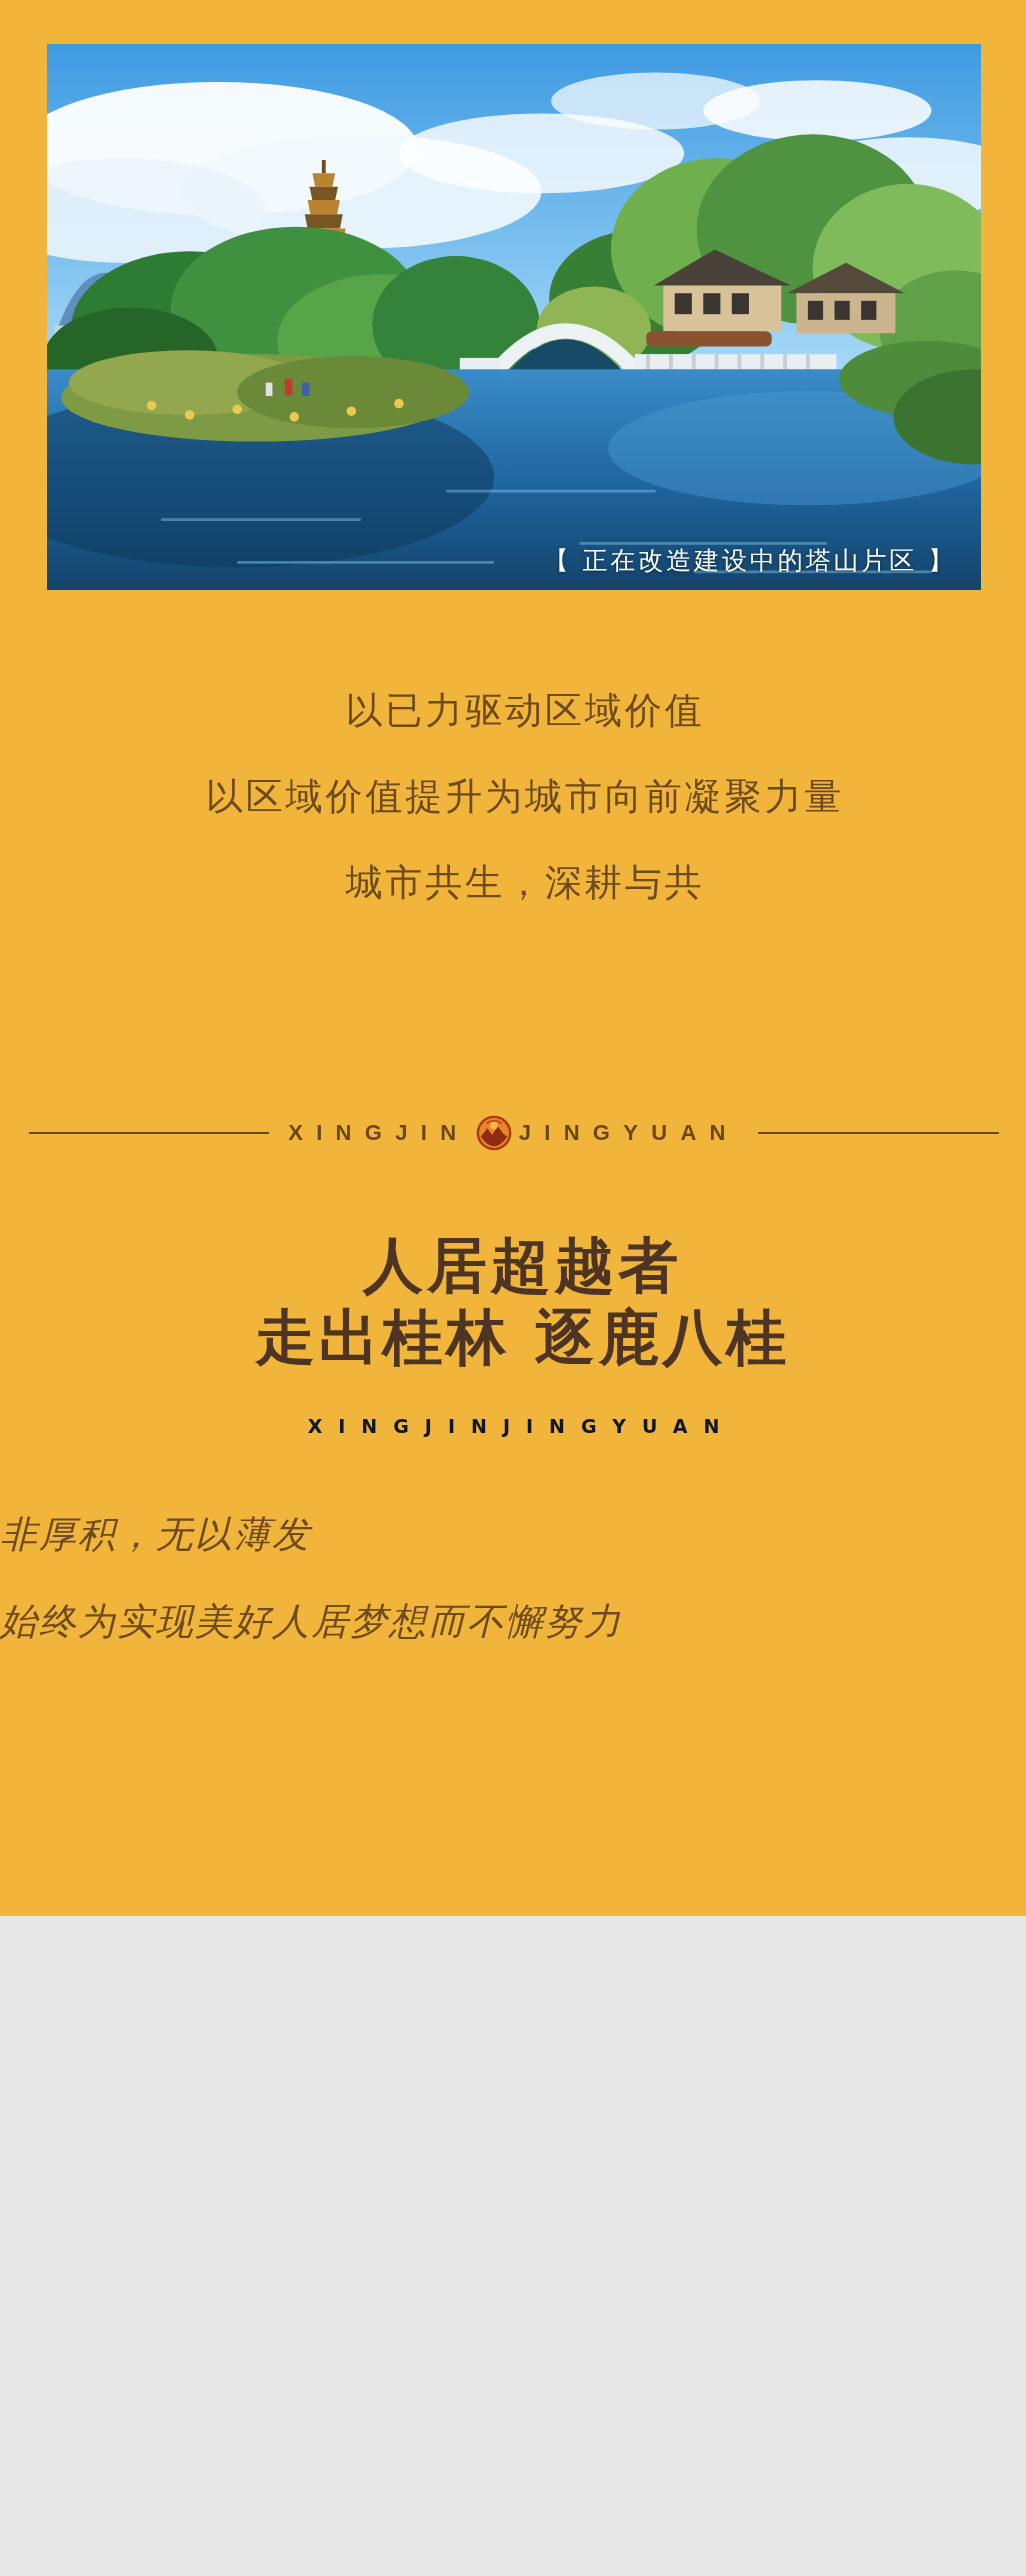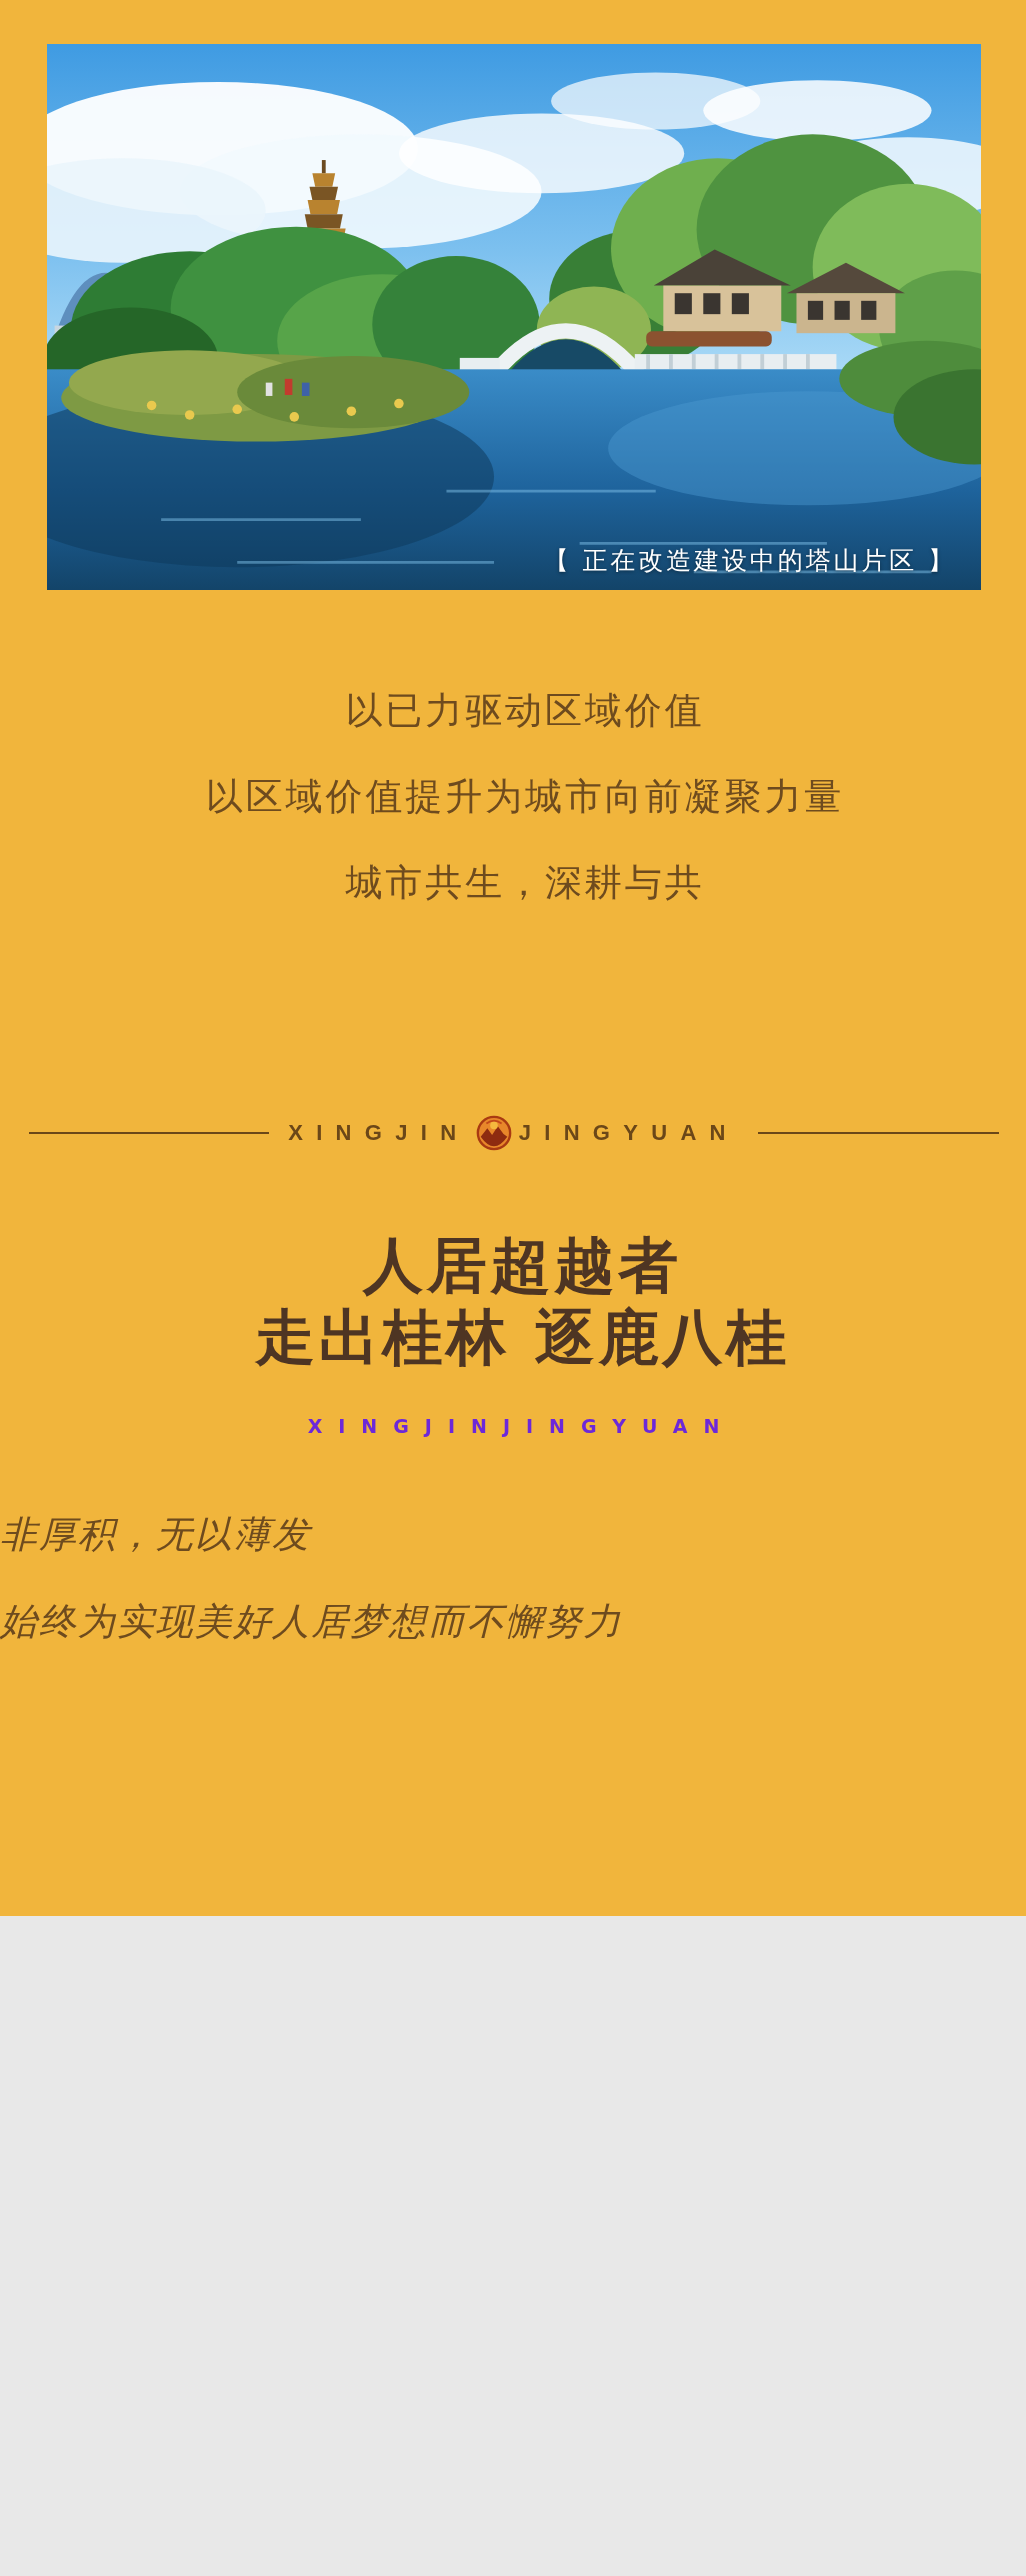--- a/index.html
+++ b/index.html
@@ -24,21 +24,21 @@
     display:flex;align-items:center;color:#6B4718;}
   .brand-divider .rule{flex:1;height:1.9px;background:#6B4718;}
   .brand-word{font-family:Liberation Sans, sans-serif;
     font-size:22px;letter-spacing:13.3px;font-weight:600;margin:0 5.7px 0 19px;white-space:nowrap;}
   .brand-word.right{margin:0 19px 0 5.7px;}
   .emblem{width:38px;height:38px;flex:0 0 38px;}
   .headline{position:absolute;left:0;right:0;top:1229px;text-align:center;
     color:#4E3523;font-size:60px;line-height:72px;font-weight:900;letter-spacing:3.8px;}
   .headline .hl-line{white-space:nowrap;padding-left:18px;}
   .headline-sub{position:absolute;left:0;right:0;top:1415px;text-align:center;
-    color:#6d28d9;font-size:19px;letter-spacing:16px;padding-left:16px;font-weight:600;}
+    color:#0f172a;font-size:19px;letter-spacing:16px;padding-left:16px;font-weight:600;}
   .statement-block{position:absolute;left:0;right:0;top:1491px;text-align:left;
     color:#6E4B1E;font-size:37px;letter-spacing:1.9px;font-weight:500;font-style:italic;}
   .statement-block .line{height:87px;line-height:87px;white-space:nowrap;}
   .statement-block .emph{font-weight:800;color:#5E3D15;}
 </style>
 </head>
 <body>
 
 <div class="page">
 

